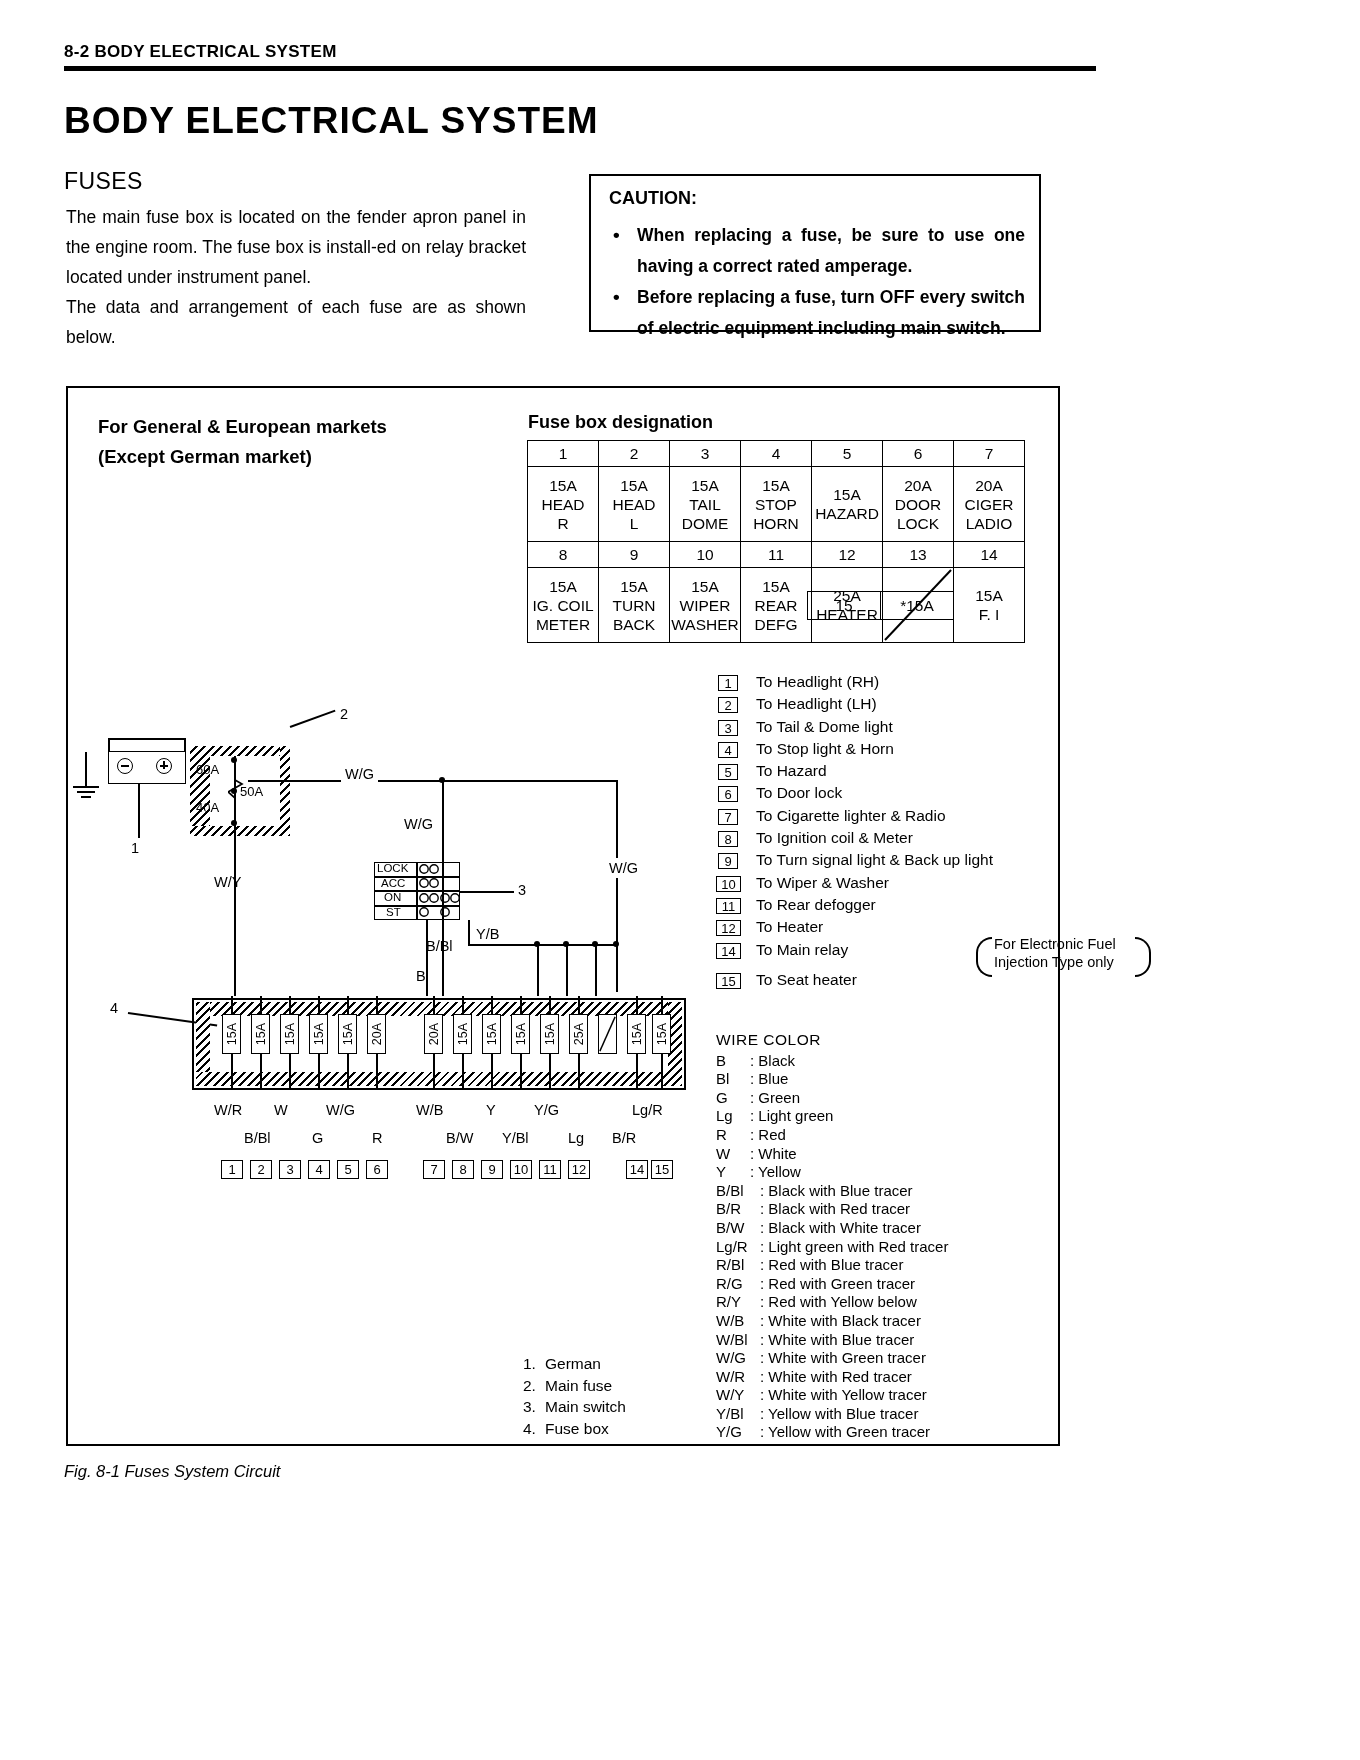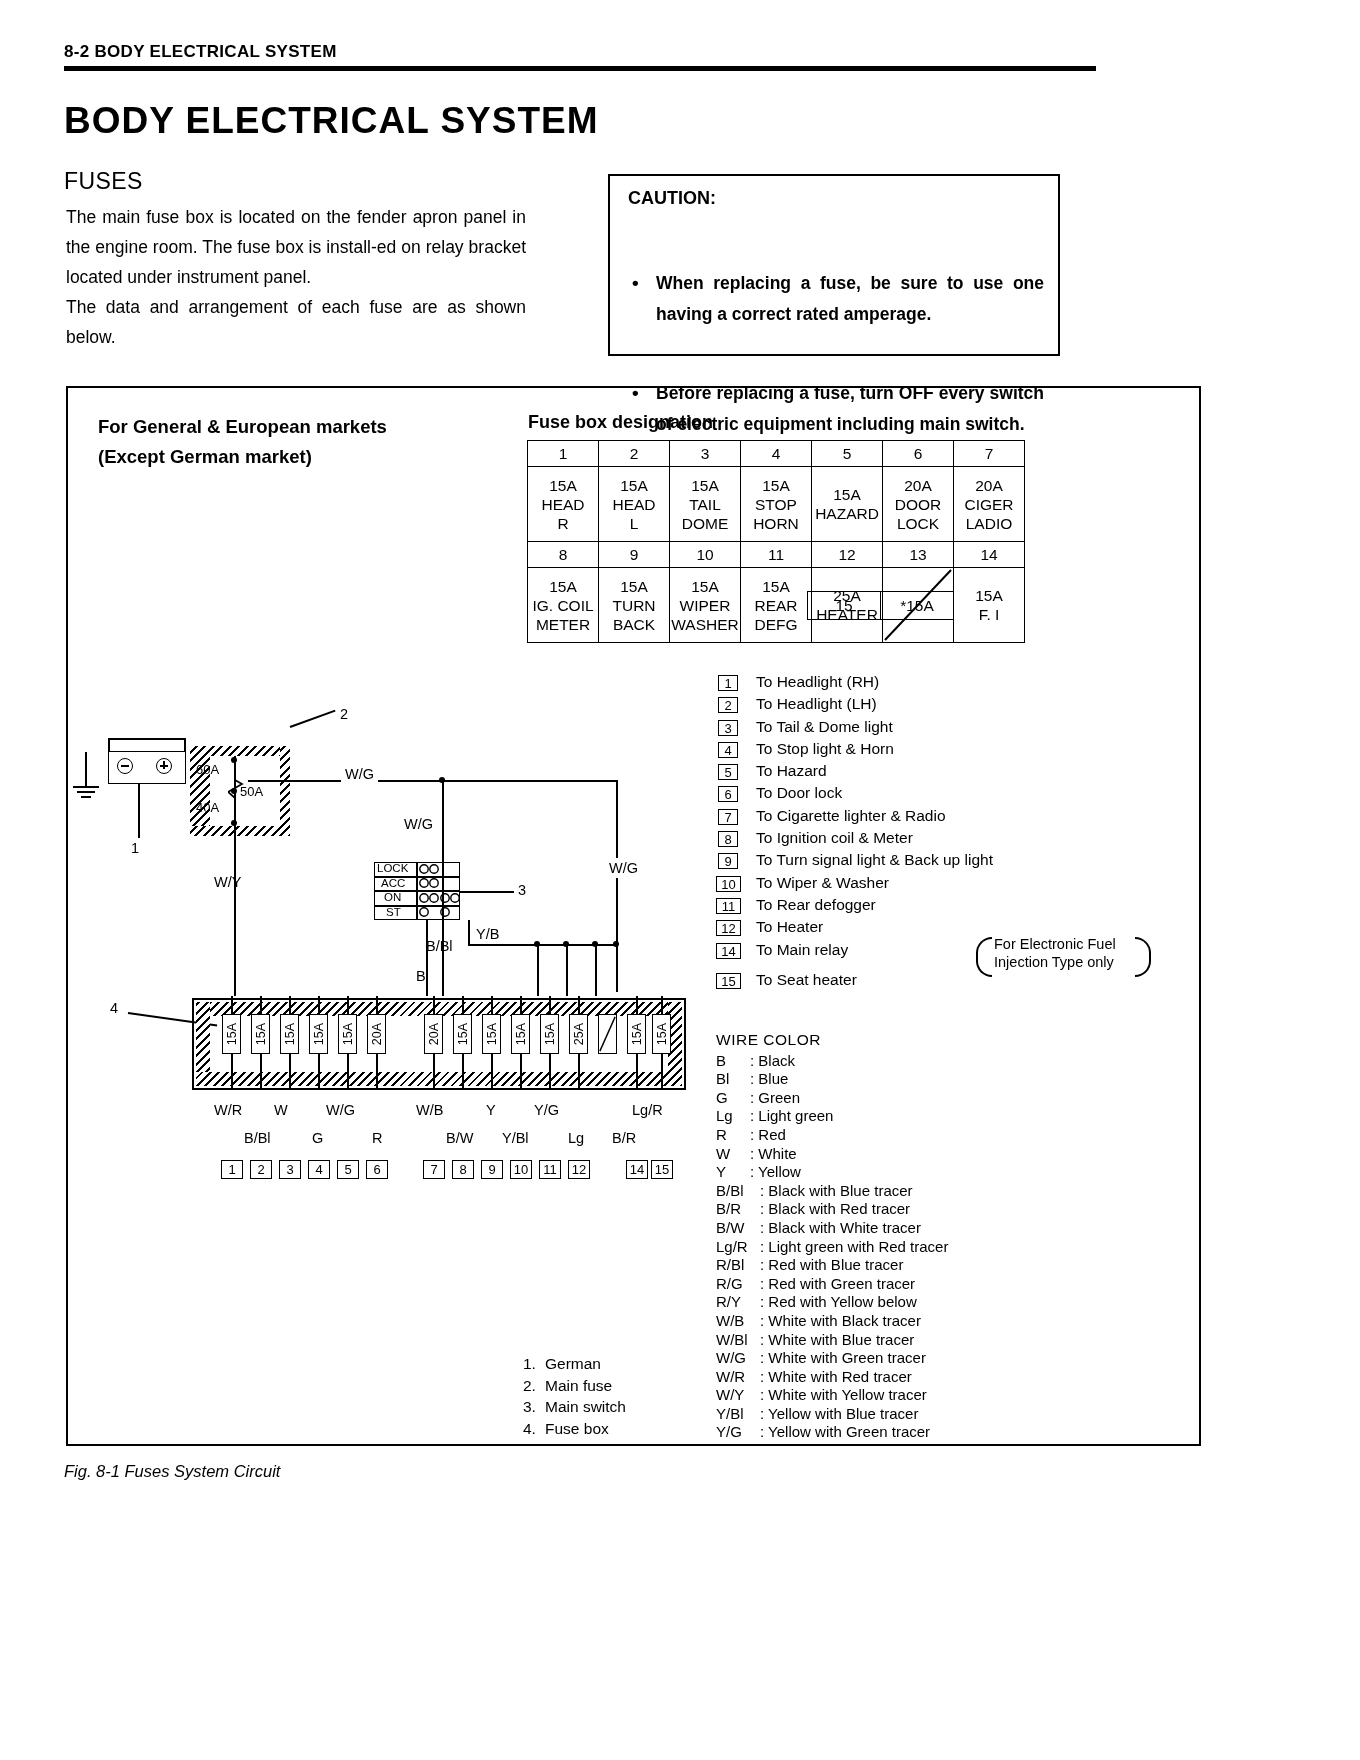--- a/index.html
+++ b/index.html
@@ -13,28 +13,28 @@
   
   .h1{position:absolute;left:64px;top:100px;font-size:37px;font-weight:bold;letter-spacing:1px;}
   .h2{position:absolute;left:64px;top:168px;font-size:23px;font-weight:normal;letter-spacing:.4px;}
 
   
   .intro{position:absolute;left:66px;top:202px;width:460px;font-size:17.5px;line-height:30px;}
   .intro p{margin:0;text-align:justify;}
   .intro p.last{margin-top:0px;}
 
   
-  .caution{position:absolute;left:608px;top:174px;width:452px;height:182px;border:2px solid #000;box-sizing:border-box;}
+  .caution{position:absolute;left:589px;top:174px;width:452px;height:158px;border:2px solid #000;box-sizing:border-box;}
   .caution .ttl{position:absolute;left:18px;top:12px;font-size:18px;font-weight:bold;}
   .caution ul{list-style:none;margin:0;padding:0;position:absolute;left:20px;top:44px;width:414px;}
-  .caution li{position:relative;padding-left:26px;font-size:17.5px;font-weight:bold;line-height:31px;text-align:justify;margin-top:48px;}
+  .caution li{position:relative;padding-left:26px;font-size:17.5px;font-weight:bold;line-height:31px;text-align:justify;}
   .caution li:before{content:"\2022";position:absolute;left:2px;top:-1px;font-size:19px;}
 
   
-  .figframe{position:absolute;left:66px;top:386px;width:1135px;height:1060px;border:2px solid #000;box-sizing:border-box;}
+  .figframe{position:absolute;left:66px;top:386px;width:994px;height:1060px;border:2px solid #000;box-sizing:border-box;}
 
   .mkt{position:absolute;left:30px;top:24px;font-size:18.5px;font-weight:bold;line-height:30px;}
 
   
   .fbd-ttl{position:absolute;left:460px;top:24px;font-size:18px;font-weight:bold;}
   table.fbd{position:absolute;left:459px;top:52px;border-collapse:collapse;}
   table.fbd td{border:1.6px solid #000;width:70px;height:23px;text-align:center;font-size:15.5px;
                line-height:19px;vertical-align:middle;padding:0;}
   table.fbd td.num{height:25px;}
   table.fbd td.desc{height:74px;}

